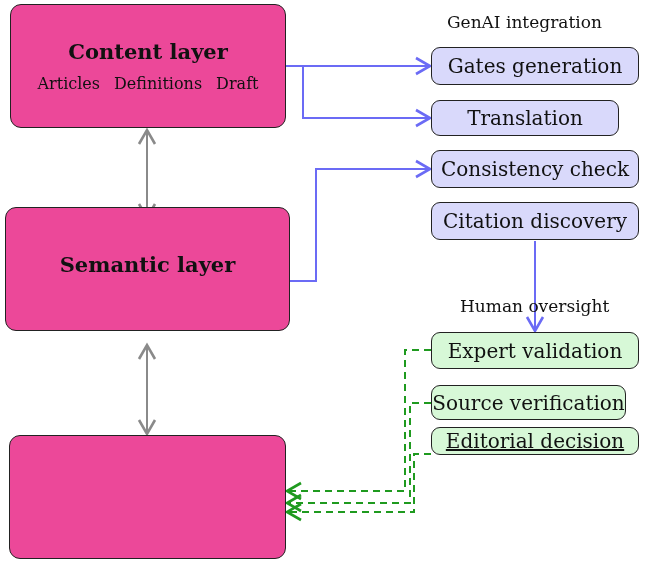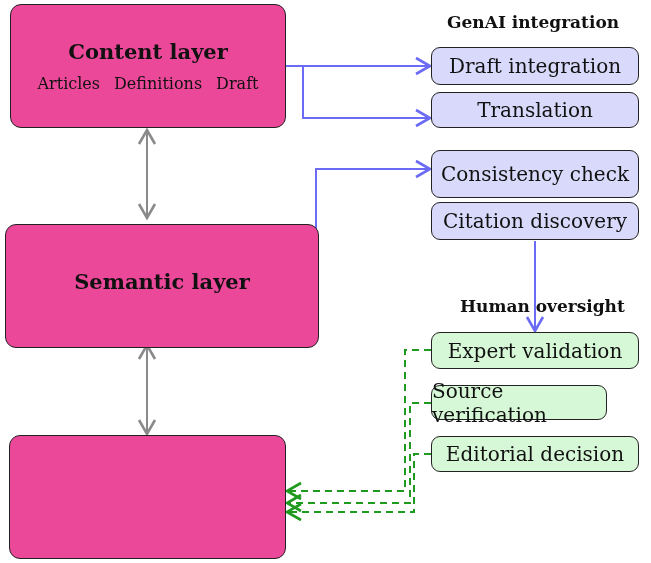--- a/index.html
+++ b/index.html
@@ -6,21 +6,21 @@
   body { width:651px; height:563px; position:relative; overflow:hidden;
          font-family:"DejaVu Serif", serif; color:#111; }
   .layer { position:absolute; background:#ec4899; border:1.3px solid #222; border-radius:11px;
            box-sizing:border-box; display:flex; flex-direction:column; align-items:center; justify-content:center; }
   .layer-title { font-weight:bold; font-size:21px; margin-bottom:10px; }
   .layer-items { display:flex; gap:14px; font-size:16px; }
   .pill { position:absolute; border:1.3px solid #222; border-radius:9px; box-sizing:border-box;
           display:flex; align-items:center; justify-content:center; font-size:20px; }
   .pill.blue { background:#d9d9fb; }
   .pill.green { background:#d7f8d7; }
-  .heading { position:absolute; font-weight:bold; font-size:17px; }
+  .heading { position:absolute; font-weight:normal; font-size:17px; }
   svg.connectors { position:absolute; left:0; top:0; }
 </style>
 </head>
 <body>
 
 <svg class="connectors" width="651" height="563">
   <defs>
     <marker id="ab" markerWidth="10" markerHeight="10" refX="8" refY="5" orient="auto">
       <path d="M1,1 L8,5 L1,9" fill="none" stroke="#6b6bf5" stroke-width="1.3"></path>
     </marker>
@@ -46,28 +46,28 @@
 </svg>
 
 <div class="layer" style="left:10px;top:4px;width:276px;height:124px;">
   <div class="layer-title">Content layer</div>
   <div class="layer-items">
     <span>Articles</span>
     <span>Definitions</span>
     <span>Draft</span>
   </div>
 </div>
-<div class="layer" style="left:5px;top:224px;width:314px;height:124px;">
+<div class="layer" style="left:5px;top:207px;width:285px;height:124px;">
   <div class="layer-title">Semantic layer</div>
 </div>
 <div class="layer" style="left:9px;top:435px;width:277px;height:124px;">
 </div>
 
 <div class="heading" style="left:447px;top:12px;">GenAI integration</div>
-<div class="pill blue" style="left:431px;top:47px;width:208px;height:38px;">Draft integration</div>
-<div class="pill blue" style="left:431px;top:92px;width:208px;height:36px;">Translation</div>
-<div class="pill blue" style="left:431px;top:150px;width:208px;height:48px;">Consistency check</div>
+<div class="pill blue" style="left:431px;top:47px;width:208px;height:38px;">Gates generation</div>
+<div class="pill blue" style="left:431px;top:100px;width:188px;height:36px;">Translation</div>
+<div class="pill blue" style="left:431px;top:150px;width:208px;height:38px;">Consistency check</div>
 <div class="pill blue" style="left:431px;top:202px;width:208px;height:38px;text-align:right;">Citation discovery</div>
 
 <div class="heading" style="left:460px;top:296px;">Human oversight</div>
 <div class="pill green" style="left:431px;top:332px;width:208px;height:37px;">Expert validation</div>
-<div class="pill green" style="left:431px;top:385px;width:176px;height:35px;">Source verification</div>
-<div class="pill green" style="left:431px;top:436px;width:208px;height:36px;">Editorial decision</div>
+<div class="pill green" style="left:431px;top:385px;width:195px;height:35px;">Source verification</div>
+<div class="pill green" style="left:431px;top:427px;width:208px;height:28px;text-decoration:underline;">Editorial decision</div>
 
 </body></html>

